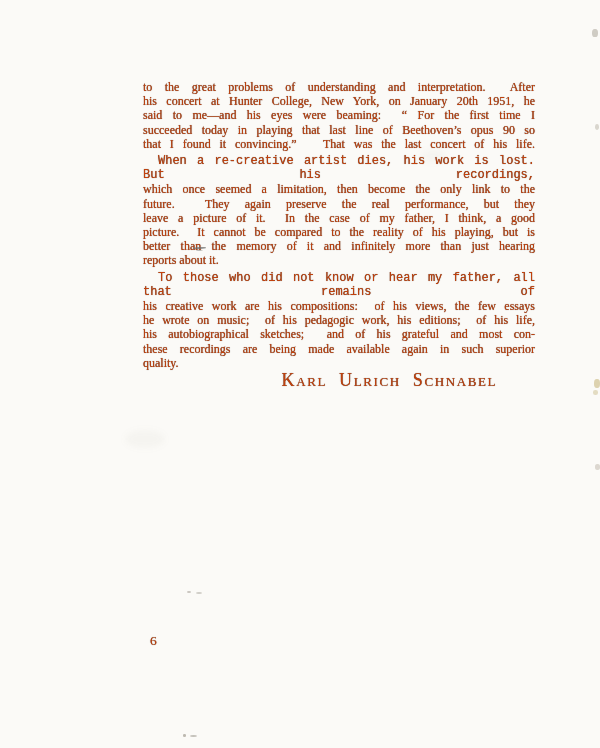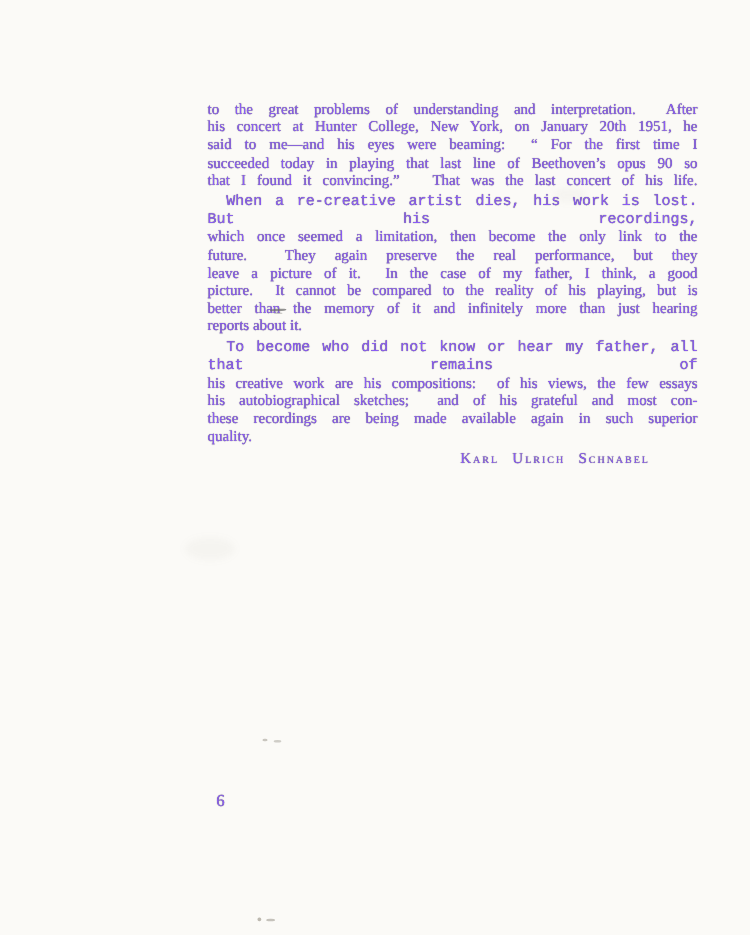--- a/index.html
+++ b/index.html
@@ -38,21 +38,21 @@
     text-align-last: justify;
     white-space: pre-wrap;
   }
   .line.lastline { text-align-last: left; }
   .line.indent { text-indent: 15px; font-family: Liberation Mono, monospace; }
   .signature {
     margin-top: 1px;
     text-align: right;
     padding-right: 38px;
     font-variant: small-caps;
-    font-size: 12px;
+    font-size: 18px;
     line-height: 14px;
     letter-spacing: 1.6px;
     word-spacing: 6px;
   }
   .page-number {
     position: absolute;
     left: 150px;
     top: 634px;
     font-size: 13.5px;
     line-height: 14px;
@@ -81,21 +81,21 @@
     background: rgba(118, 108, 88, 0.045);
     filter: blur(3px);
     pointer-events: none;
   }
   .bl-1 { left: 125px; top: 430px; width: 40px; height: 18px; }
   .bl-2 { left: 420px; top: 150px; width: 26px; height: 12px; }
 </style>
 </head>
 <body style="background: rgb(251, 250, 247);">
 
-<div class="page" style="color: #8b5cf6; margin-left: 23px;">
+<div class="page" style="color: #c2410c;">
 
   <div class="text-block inked">
 
     <div class="para">
       <div class="line">to the great problems of understanding and interpretation.  After</div>
       <div class="line">his concert at Hunter College, New York, on January 20th 1951, he</div>
       <div class="line">said to me—and his eyes were beaming:  “ For the first time I</div>
       <div class="line">succeeded today in playing that last line of Beethoven’s opus 90 so</div>
       <div class="line">that I found it convincing.”   That was the last concert of his life.</div>
     </div>
@@ -104,22 +104,23 @@
       <div class="line indent">When a re-creative artist dies, his work is lost.   But his recordings,</div>
       <div class="line">which once seemed a limitation, then become the only link to the</div>
       <div class="line">future.  They again preserve the real performance, but they</div>
       <div class="line">leave a picture of it.  In the case of my father, I think, a good</div>
       <div class="line">picture.  It cannot be compared to the reality of his playing, but is</div>
       <div class="line">better than the memory of it and infinitely more than just hearing</div>
       <div class="line lastline">reports about it.</div>
     </div>
 
     <div class="para">
-      <div class="line indent">To become who did not know or hear my father, all that remains of</div>
+      <div class="line indent">To those who did not know or hear my father, all that remains of</div>
       <div class="line">his creative work are his compositions:  of his views, the few essays</div>
+      <div class="line">he wrote on music;  of his pedagogic work, his editions;  of his life,</div>
       <div class="line">his autobiographical sketches;  and of his grateful and most con-</div>
       <div class="line">these recordings are being made available again in such superior</div>
       <div class="line lastline">quality.</div>
     </div>
 
     <div class="signature">Karl Ulrich Schnabel</div>
   </div>
 
   <div class="page-number inked">6</div>
 

